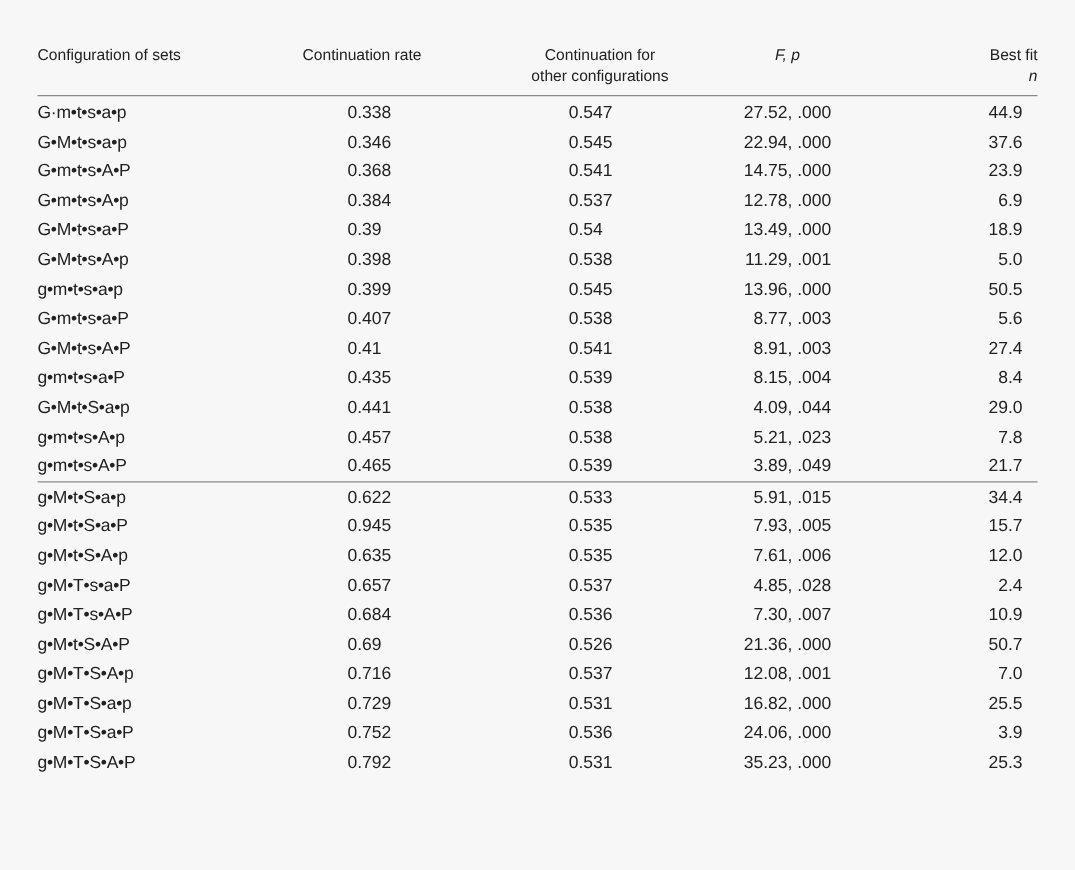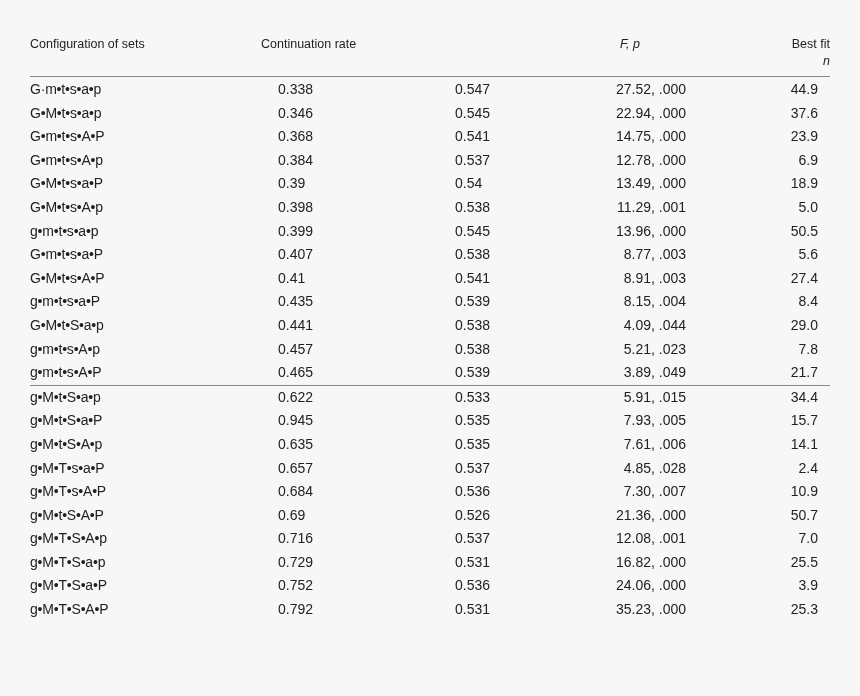--- a/index.html
+++ b/index.html
@@ -14,48 +14,52 @@
   .table {
     position: absolute;
     left: 30px; top: 0; width: 800px;
   }
   .hdr {
     position: absolute; top: 36px; left: 0; width: 800px; height: 40px;
     font-size: 12.5px; line-height: 17px;
   }
   .hdr .h { position: absolute; top: 0; }
   .h1 { left: 0; }
-  .h2 { left: 212px; width: 110px; text-align: left; margin-left: 19px; }
+  .h2 { left: 212px; width: 110px; text-align: left; }
   .h3 { left: 365px; width: 170px; text-align: center; }
   .h4 { left: 560px; width: 80px; text-align: center; font-style: italic; }
   .h5 { right: 0; text-align: right; }
   .h5 .n { font-style: italic; display: block; }
   .rule {
     position: absolute; left: 0; width: 800px; height: 0;
     border-top: 1.5px solid #8a8a8a;
   }
   .rows { position: absolute; left: 0; top: 78px; width: 800px; }
   .row {
     position: relative; height: 23.6px; font-size: 14px; line-height: 23.6px;
   }
   .row.sep { border-top: 1.5px solid #8a8a8a; }
   .c { position: absolute; top: 0; white-space: nowrap; }
   .c1 { left: 0; letter-spacing: -0.2px; }
   .c2 { left: 248px; }
   .c3 { left: 425px; }
-  .c4 { right: 144px; text-align: right; }
+  .c4 { right: 165px; text-align: right; }
   .c5 { right: 12px; text-align: right; }
 </style>
 </head>
 <body>
 
 <div class="table">
   <div class="hdr">
     <div class="h h1">Configuration of sets</div>
     <div class="h h2">Continuation rate</div>
+    <div class="h h3">
+      <span>Continuation for</span><br>
+      <span>other configurations</span>
+    </div>
     <div class="h h4">F, p</div>
     <div class="h h5">
       <span>Best fit</span>
       <span class="n">n</span>
     </div>
   </div>
   <div class="rule" style="top:76px;"></div>
   <div class="rows" id="rows">
       <div class="row">
         <div class="c c1">G·m•t•s•a•p</div>
@@ -160,21 +164,21 @@
         <div class="c c2">0.945</div>
         <div class="c c3">0.535</div>
         <div class="c c4">7.93, .005</div>
         <div class="c c5">15.7</div>
       </div>
       <div class="row">
         <div class="c c1">g•M•t•S•A•p</div>
         <div class="c c2">0.635</div>
         <div class="c c3">0.535</div>
         <div class="c c4">7.61, .006</div>
-        <div class="c c5">14.1</div>
+        <div class="c c5">12.0</div>
       </div>
       <div class="row">
         <div class="c c1">g•M•T•s•a•P</div>
         <div class="c c2">0.657</div>
         <div class="c c3">0.537</div>
         <div class="c c4">4.85, .028</div>
         <div class="c c5">2.4</div>
       </div>
       <div class="row">
         <div class="c c1">g•M•T•s•A•P</div>

